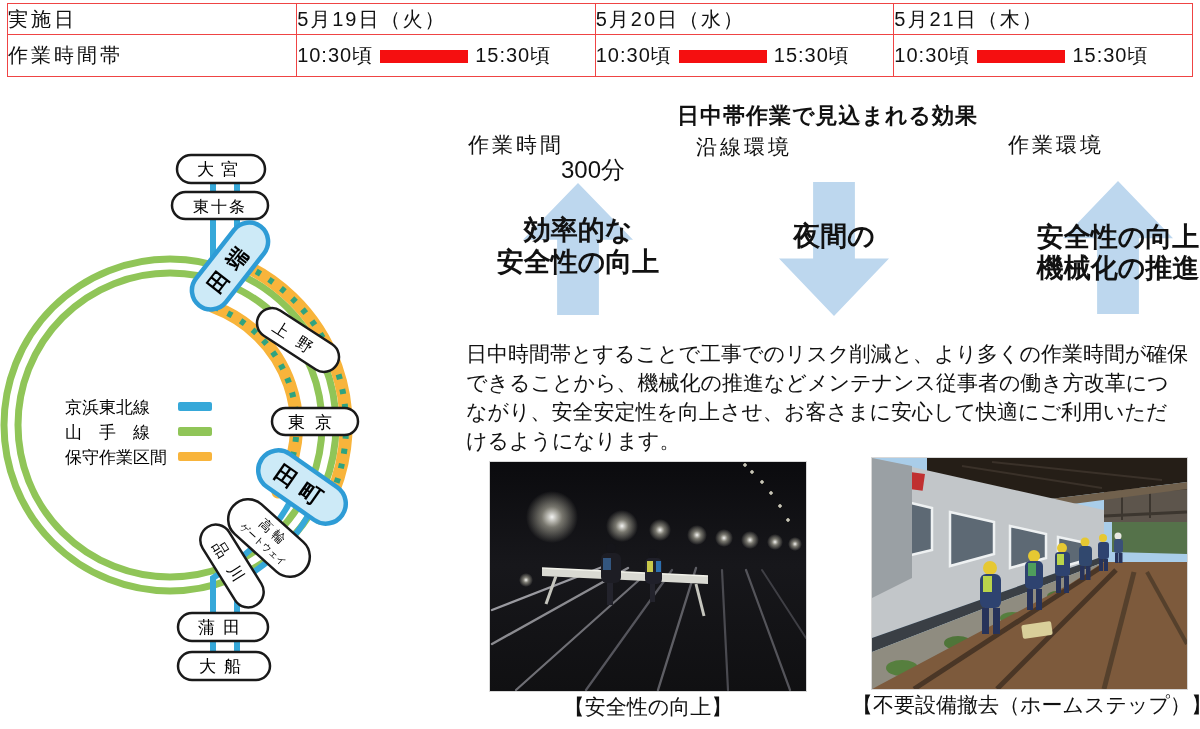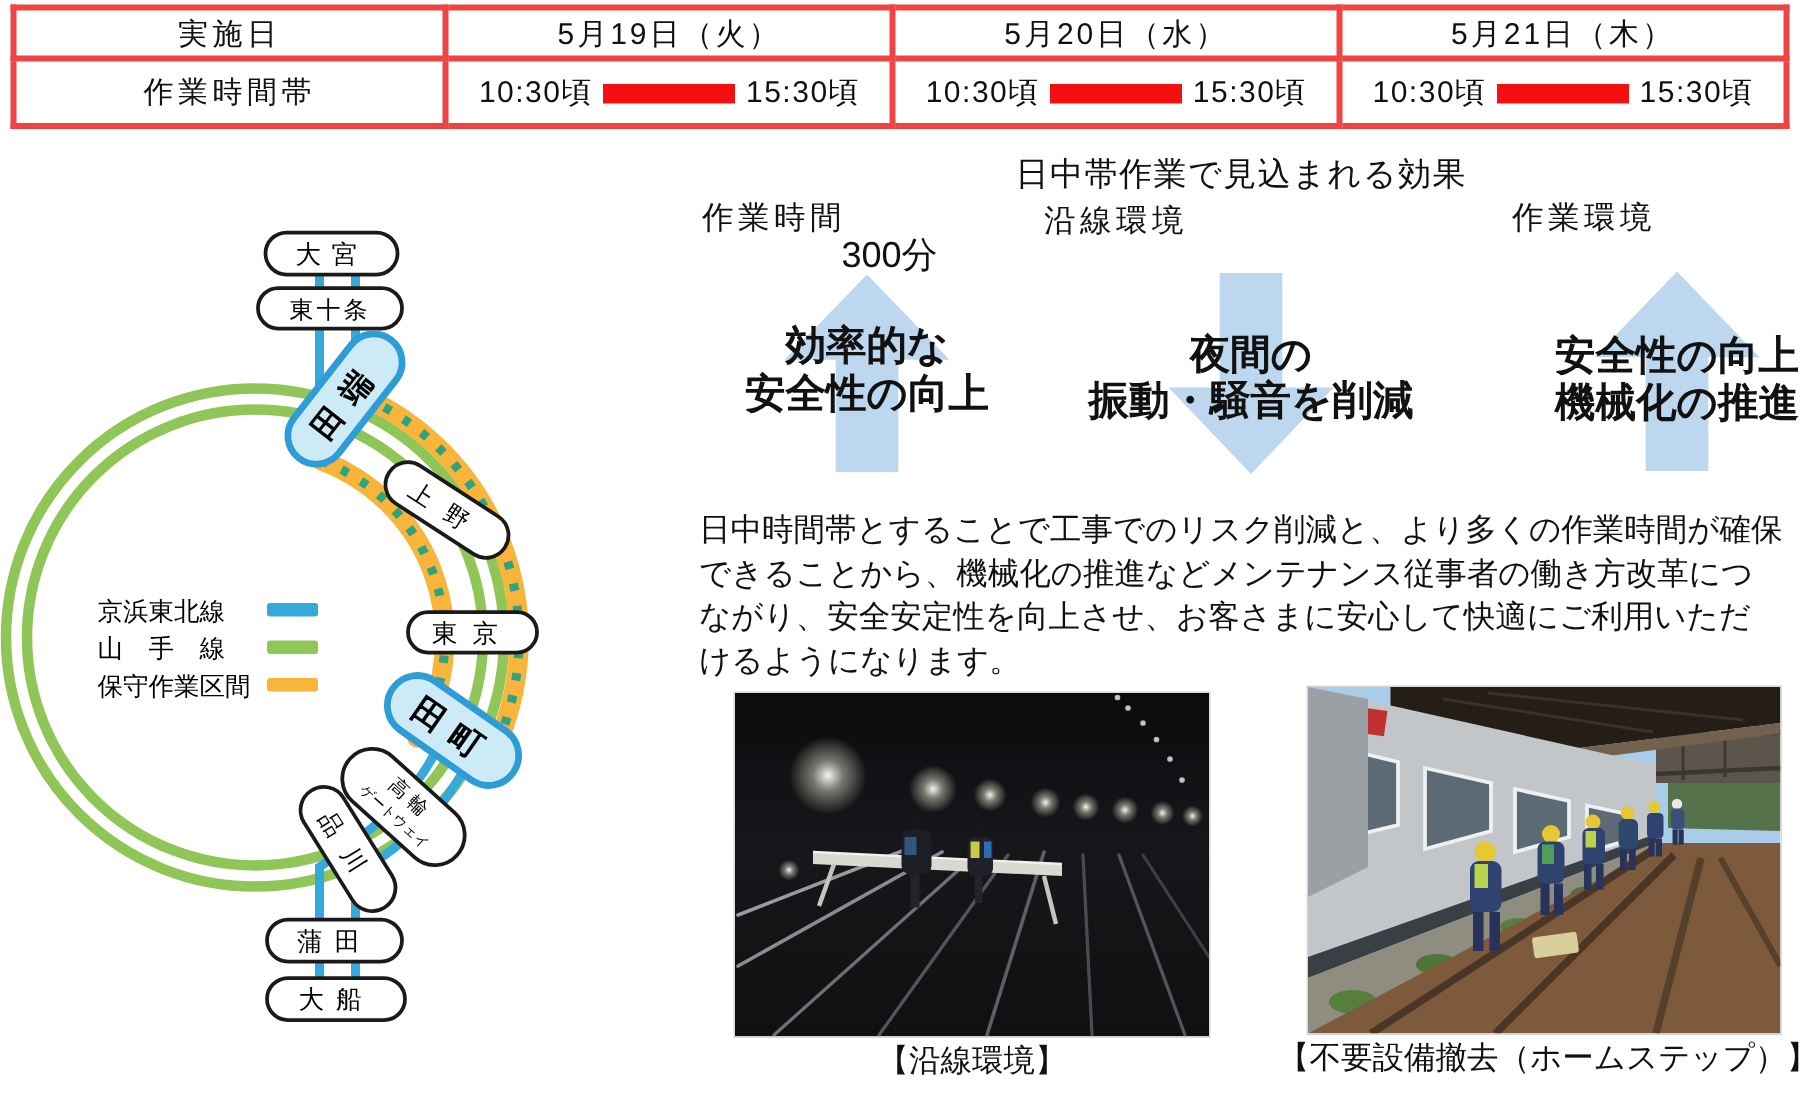--- a/index.html
+++ b/index.html
@@ -2,28 +2,28 @@
 <html><head>
 <meta charset="utf-8">
 <style>
   html,body{margin:0;padding:0;background:#fff;}
   .page{position:relative;width:1200px;height:729px;background:#fff;overflow:hidden;
         font-family:"Liberation Sans","DejaVu Sans",sans-serif;color:#111;}
   .abs{position:absolute;}
 
   
   table.sched{border-collapse:collapse;table-layout:fixed;width:1186px;}
-  table.sched td{border:4px solid #ef4444;text-align:center;vertical-align:middle;padding:0;}
+  table.sched td{border:1px solid #ef4444;text-align:left;vertical-align:middle;padding:0;}
   td.hdr{height:30px;font-size:20px;letter-spacing:2px;}
   td.trow{height:41px;font-size:20px;letter-spacing:1px;}
   td.lblcell{font-size:20px;letter-spacing:3px;}
   .redbar{display:inline-block;width:88px;height:13px;background:#f50f10;margin:0 7px;vertical-align:-1px;}
 
   
-  .fx-title{font-size:22px;font-weight:normal;letter-spacing:1px;white-space:nowrap;}
+  .fx-title{font-size:22px;font-weight:bold;letter-spacing:1px;white-space:nowrap;}
   .fx-head{font-size:21px;letter-spacing:3px;text-align:left;width:220px;white-space:nowrap;}
   .fx-val{font-size:24px;text-align:center;width:220px;white-space:nowrap;}
   .fx-arrow{background:#bdd7ee;}
   .arrow-up{clip-path:polygon(50% 0,100% 43%,69% 43%,69% 100%,31% 100%,31% 43%,0 43%);}
   .arrow-down{clip-path:polygon(31% 0,69% 0,69% 57%,100% 57%,50% 100%,0 57%,31% 57%);}
   .fx-lbl{font-size:27px;font-weight:bold;text-align:center;width:260px;white-space:nowrap;}
 
   
   .para{font-size:21px;line-height:29px;letter-spacing:0;}
   .para span{display:block;white-space:nowrap;}
@@ -137,21 +137,20 @@
 
   <div class="abs fx-head" style="left:468px;top:131px;">作業時間</div>
   <div class="abs fx-val" style="left:483px;top:154px;">300分</div>
   <div class="abs fx-arrow arrow-up" style="left:523px;top:183px;width:110px;height:132px;"></div>
   <div class="abs fx-lbl" style="left:448px;top:212px;">効率的な</div>
   <div class="abs fx-lbl" style="left:448px;top:244px;">安全性の向上</div>
 
   <div class="abs fx-head" style="left:696px;top:133px;">沿線環境</div>
   <div class="abs fx-arrow arrow-down" style="left:779px;top:182px;width:110px;height:134px;"></div>
   <div class="abs fx-lbl" style="left:704px;top:218px;">夜間の</div>
-  <div class="abs fx-lbl" style="left:704px;top:249px;">振動・騒音を削減</div>
 
   <div class="abs fx-head" style="left:1008px;top:131px;">作業環境</div>
   <div class="abs fx-arrow arrow-up" style="left:1063px;top:181px;width:110px;height:133px;"></div>
   <div class="abs fx-lbl" style="left:988px;top:219px;">安全性の向上</div>
   <div class="abs fx-lbl" style="left:988px;top:250px;">機械化の推進</div>
 
   <div class="abs para" style="left:466px;top:339px;width:730px;">
     <span>日中時間帯とすることで工事でのリスク削減と、より多くの作業時間が確保</span>
     <span>できることから、機械化の推進などメンテナンス従事者の働き方改革につ</span>
     <span>ながり、安全安定性を向上させ、お客さまに安心して快適にご利用いただ</span>
@@ -299,16 +298,16 @@
         </g>
       <g>
           <circle cx="246" cy="78" r="3.5" fill="#e8e8e2"></circle>
           <rect x="242" y="81" width="9" height="14" rx="3" fill="#3a5078"></rect>
           <rect x="243" y="95" width="3.5" height="10" fill="#27335a"></rect>
           <rect x="247" y="95" width="3.5" height="10" fill="#27335a"></rect>
         </g>
     </g>
   </svg>
 
-  <div class="abs cap" style="left:490px;top:693px;width:316px;">【沿線環境】</div>
+  <div class="abs cap" style="left:490px;top:693px;width:316px;">【安全性の向上】</div>
   <div class="abs cap" style="left:852px;top:691px;width:348px;">【不要設備撤去（ホームステップ）】</div>
 
 </div>
 
 </body></html>

